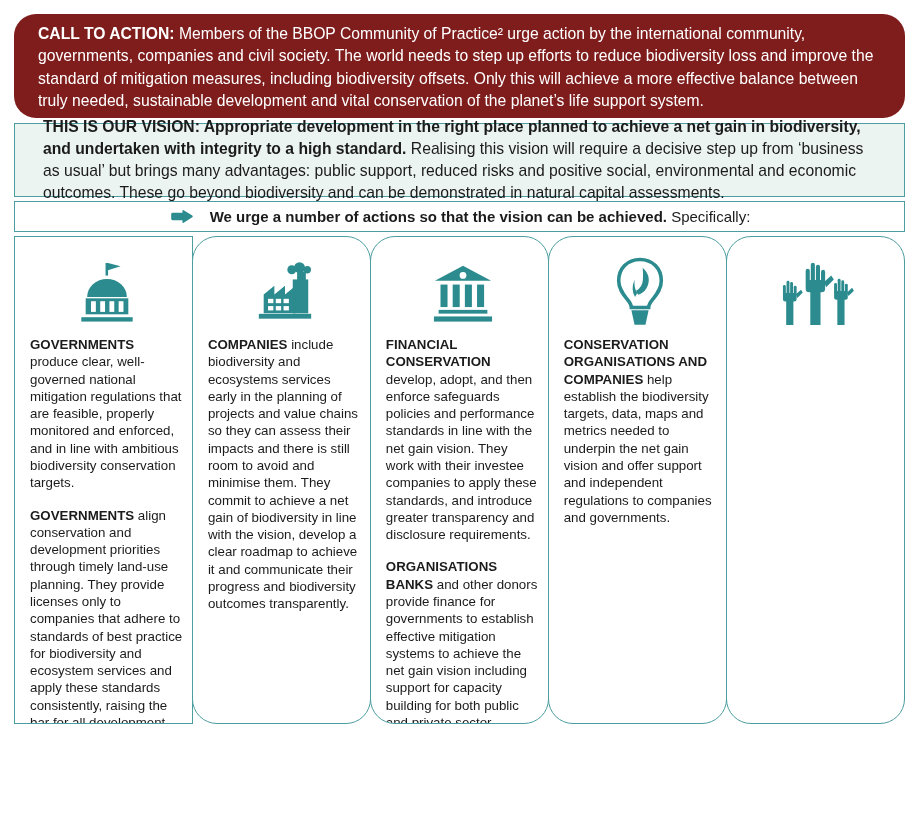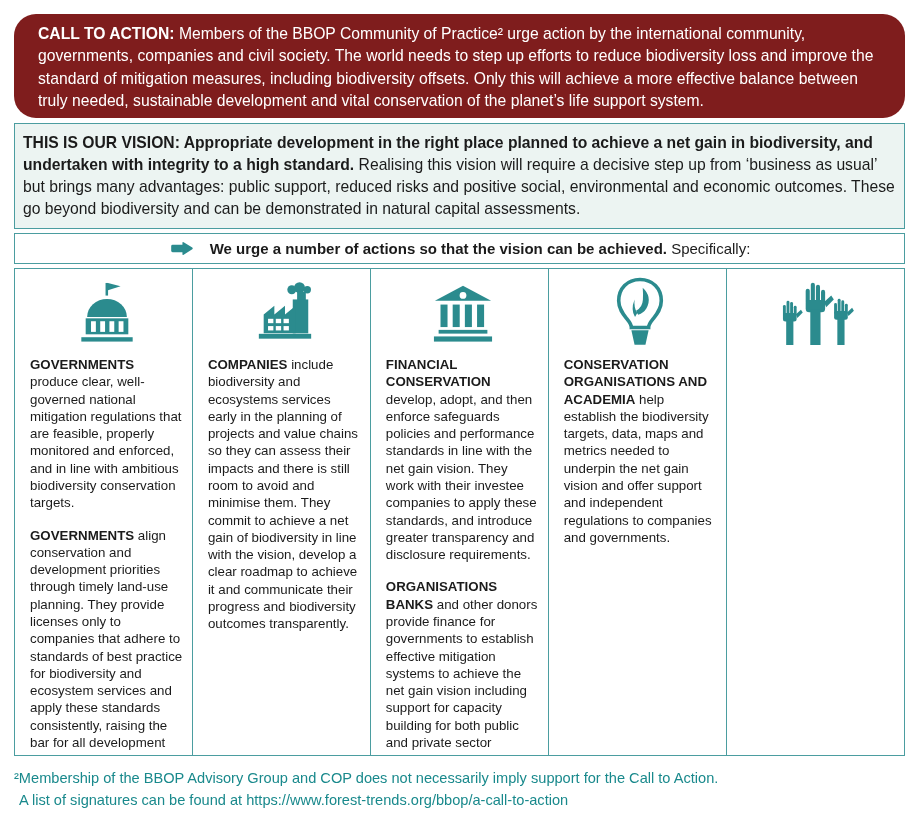--- a/index.html
+++ b/index.html
@@ -7,40 +7,40 @@
   .page{box-sizing:border-box;width:920px;height:821px;padding:14px 15px 0 14px;position:relative;}
 
   .banner{
     box-sizing:border-box;height:104px;background:#7f1d1d;color:#ffffff;
     border-radius:22px;padding:9px 24px;display:flex;
     font-size:15.7px;line-height:1.42;
   }
   .banner strong{font-weight:bold;}
 
   .vision{
-    box-sizing:border-box;height:106px;margin-top:5px;background:#ecf4f2;
-    border:1.5px solid #4b9da0;padding:9px 8px;display:flex;align-items:center;
+    box-sizing:border-box;height:74px;margin-top:5px;background:#ecf4f2;
+    border:1.5px solid #4b9da0;padding:9px 28px;display:flex;align-items:center;
     font-size:15.7px;line-height:1.4;color:#1b1b1b;
   }
   .vision strong{font-weight:bold;}
 
   .urge-row{
     box-sizing:border-box;height:31px;margin-top:4px;background:#ffffff;
     border:1.5px solid #4b9da0;display:flex;align-items:center;justify-content:center;gap:16px;
     font-size:15px;
   }
   .urge-row .arrow{display:flex;align-items:center;}
   .urge-row strong{font-weight:bold;}
 
   .grid{display:flex;margin-top:4px;height:488px;}
   .col{
     box-sizing:border-box;flex:1 1 0;border:1.5px solid #4b9da0;background:#ffffff;
-    padding:0 9px 8px 15px;overflow:hidden;
+    padding:12px 9px 8px 15px;overflow:hidden;
   }
-  .col + .col{margin-left:-1.5px;}
+  .col + .col{margin-left:-1.5px;border-radius:25px;}
   .icon-wrap{height:78px;display:flex;align-items:center;justify-content:center;margin:5px 0 4px;}
   .icon-wrap svg{fill:#2b8b8e;}
   .col p{margin:0 0 15px;font-size:13.3px;line-height:1.3;}
   .col p:last-child{margin-bottom:0;}
   .col strong{font-weight:bold;}
 
   .footnote{margin-top:12px;color:#19898c;font-size:14.6px;line-height:1.5;}
   .footnote .line2{padding-left:5px;}
 </style>
 </head>
@@ -129,21 +129,21 @@
 
     <div class="col">
       <div class="icon-wrap">
         <svg width="58" height="76" viewBox="0 0 64 82">
           <path d="M32 4 C18 4 8.5 14 8.5 27.5 c0 9.5 5.5 15.5 9.5 20.5 c2.3 2.8 4.5 5.5 4.5 9 h19 c0-3.5 2.2-6.2 4.5-9 c4-5 9.5-11 9.5-20.5 C55.5 14 46 4 32 4 Z" fill="none" stroke="#2b8b8e" stroke-width="4"></path>
           <path d="M35 13 q11 10 4 23 q-3 5 -9 7 q-1.5-2 -2.3-4.5 q7-3.5 7.5-12 q0.4-7 -0.2-13.5 Z"></path>
           <path d="M26 26 q-1 9 3 15 l-2.5 4.5 q-5-8 -0.5-19.5 Z"></path>
           <polygon points="22.5,60 41.5,60 38,76 26,76"></polygon>
         </svg>
       </div>
-      <p><strong>CONSERVATION ORGANISATIONS AND ACADEMIA</strong><span> help establish the biodiversity targets, data, maps and metrics needed to underpin the net gain vision and offer support and independent regulations to companies and governments.</span></p>
+      <p><strong>CONSERVATION ORGANISATIONS AND COMPANIES</strong><span> help establish the biodiversity targets, data, maps and metrics needed to underpin the net gain vision and offer support and independent regulations to companies and governments.</span></p>
     </div>
 
     <div class="col">
       <div class="icon-wrap">
         <svg width="72" height="64" viewBox="0 0 76 66">
           <defs>
             <g id="hand">
               <rect x="0" y="6" width="4" height="15" rx="2"></rect>
               <rect x="5" y="0" width="4" height="21" rx="2"></rect>
               <rect x="10" y="2" width="4" height="19" rx="2"></rect>
@@ -155,18 +155,14 @@
           </defs>
           <use href="#hand" transform="translate(25,1) scale(1.08)"></use>
           <use href="#hand" transform="translate(1,20) scale(0.76)"></use>
           <use href="#hand" transform="translate(55,18) scale(0.76)"></use>
         </svg>
       </div>
     </div>
 
   </div>
 
-  <div class="footnote">
-    <div class="line1">²Membership of the BBOP Advisory Group and COP does not necessarily imply support for the Call to Action.</div>
-    <div class="line2"><span>A list of signatures can be found at </span><span>https://www.forest-trends.org/bbop/a-call-to-action</span></div>
-  </div>
 
 </div>
 
 </body></html>

